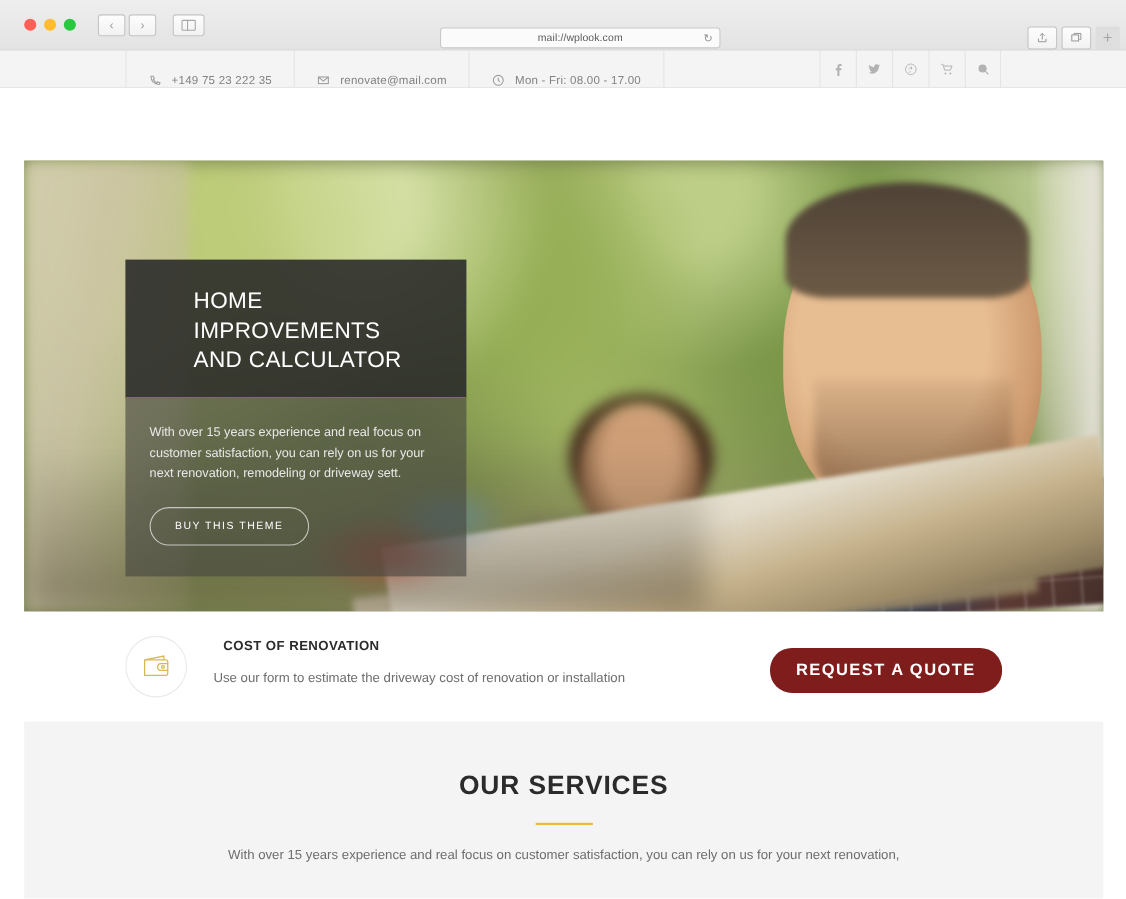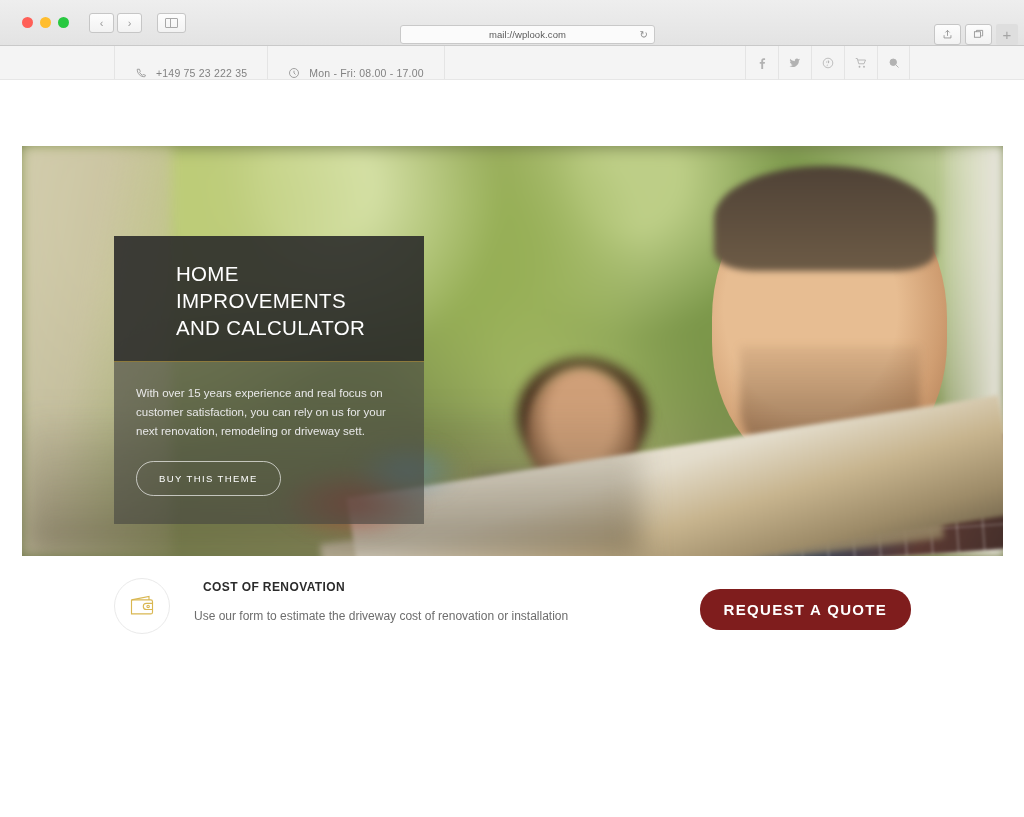--- a/index.html
+++ b/index.html
@@ -296,20 +296,29 @@
 
   <div class="topbar">
     <div class="topbar-left">
       <div class="tb-item">
         <span class="tb-ico">
           <svg viewBox="0 0 16 16">
               <path d="M3 3c0 6 4 10 10 10l1-2-3-1-1 1a9 9 0 0 1-4-4l1-1-1-3z"></path>
             </svg>
         </span>
         <span>+149 75 23 222 35</span>
+      </div>
+      <div class="tb-item">
+        <span class="tb-ico">
+          <svg viewBox="0 0 16 16">
+              <rect x="2" y="4" width="12" height="8"></rect>
+              <path d="M2 4l6 5 6-5"></path>
+            </svg>
+        </span>
+        <span>renovate@mail.com</span>
       </div>
       <div class="tb-item">
         <span class="tb-ico">
           <svg viewBox="0 0 16 16">
               <circle cx="8" cy="8" r="6"></circle>
               <path d="M8 5v3l2 2"></path>
             </svg>
         </span>
         <span>Mon - Fri: 08.00 - 17.00</span>
       </div>
@@ -390,14 +399,19 @@
         <path d="M28 13v7h-7a3.5 3.5 0 0 1 0-7z"></path>
         <circle cx="23" cy="16.5" r="1.4"></circle>
         <path d="M4 9h22a2 2 0 0 1 2 2v2"></path>
       </svg>
     </div>
     <div class="cost-title">COST OF RENOVATION</div>
     <div class="cost-sub">Use our form to estimate the driveway cost of renovation or installation</div>
     <div class="quote-btn">REQUEST A QUOTE</div>
   </div>
 
+  <div class="services">
+    <div class="svc-title">OUR SERVICES</div>
+    <div class="svc-rule"></div>
+    <div class="svc-desc">With over 15 years experience and real focus on customer satisfaction, you can rely on us for your next renovation,</div>
+  </div>
 
 </div>
 
 </body></html>

